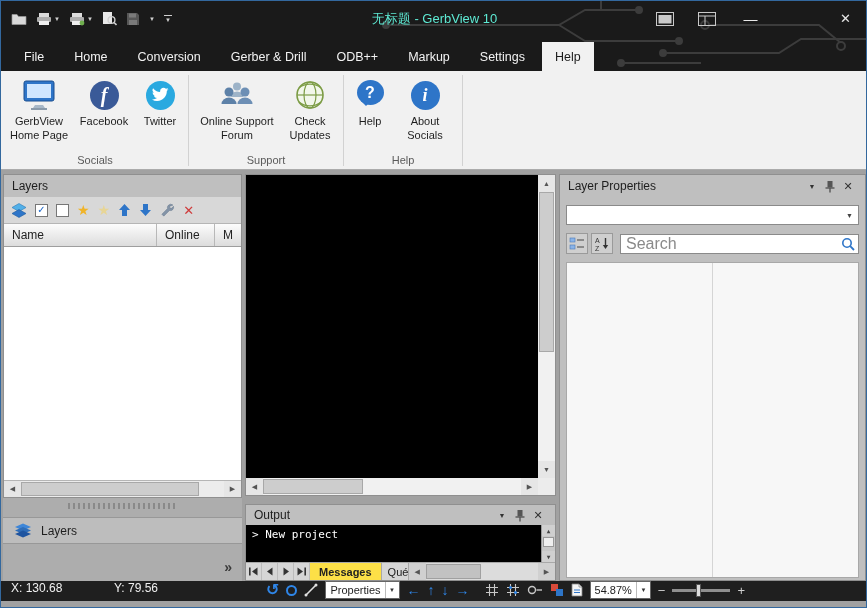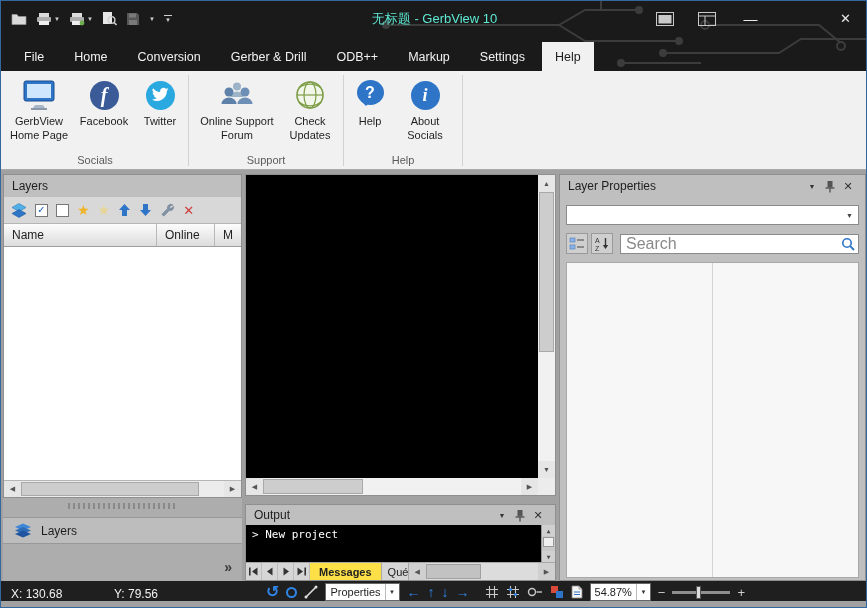--- a/index.html
+++ b/index.html
@@ -113,21 +113,21 @@
 .pbtn{width:24px;height:21px;background:#cfcfcf;border:1px solid #9a9a9a;display:flex;align-items:center;justify-content:center;cursor:pointer;margin-right:3px}
 .searchbox{flex:1;height:20px;background:#fff;border:1px solid #8a8a8a;display:flex;align-items:center;margin-left:4px}
 .searchbox input{flex:1;min-width:0;border:none;outline:none;background:transparent;font-size:16px;padding:0 5px;color:#222;font-family:inherit}
 .searchbox input::placeholder{color:#8a8a8a}
 .mag{width:20px;display:flex;align-items:center;justify-content:center}
 .pgrid{flex:1;margin-top:8px;background:#f7f7f7;border:1px solid #a8a8a8;display:flex}
 .pgrid>div{flex:1}
 .pgrid .pg-left{border-right:1px solid #d5d5d5}
 
 
-.statusbar{position:absolute;left:0;top:580px;width:100%;height:20px;background:#1f1f1f;display:flex;align-items:flex-end;padding:0 10px;color:#f0f0f0;font-size:12px}
+.statusbar{position:absolute;left:0;top:580px;width:100%;height:20px;background:#1f1f1f;display:flex;align-items:flex-start;padding:0 10px;color:#f0f0f0;font-size:12px}
 .sb-x{width:103px}
 .sb-y{width:152px}
 .sb-group{display:flex;align-items:center;gap:7px}
 .sb-blue{color:#2f86e8;font-size:16px;font-weight:bold;line-height:1;cursor:pointer}
 .sb-arrow{color:#2f86e8;font-size:14px;font-weight:bold;cursor:pointer}
 .sb-icn{display:flex;align-items:center;cursor:pointer}
 .ring{display:inline-block;width:11px;height:11px;border:2px solid #2f86e8;border-radius:50%}
 .sb-combo{height:18px;background:#fff;border:1px solid #666;color:#1e1e1e;font-size:11px;display:flex;align-items:center;cursor:pointer}
 .sb-combo .t{padding:0 4px;white-space:nowrap}
 .sb-combo .ca{width:14px;height:100%;border-left:1px solid #bbb;display:flex;align-items:center;justify-content:center;font-size:6px;color:#333}

